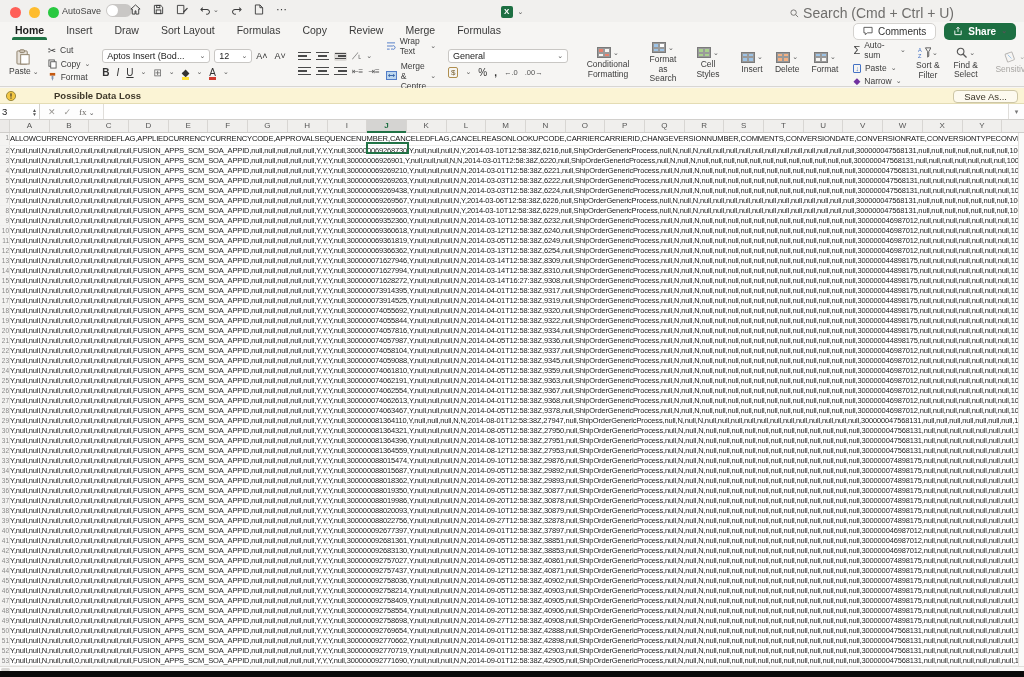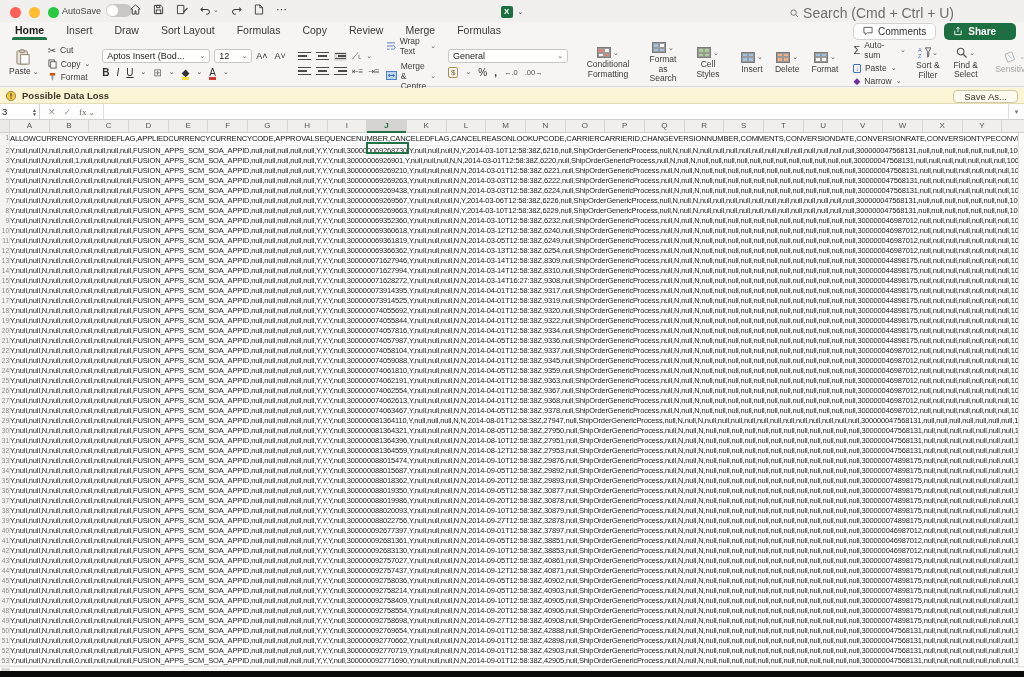--- a/index.html
+++ b/index.html
@@ -68,21 +68,21 @@
   .mg-ins i{background:#9dc3e6}
   .mg-del i{background:#f4b183}
   .mg-fmt i:nth-child(1){background:#9dc3e6}.mg-fmt i:nth-child(2){background:#9dc3e6}
   .gray { color:#a8a6a3; }
   .sigma { font-size:11px; }
 
   
   .warnbar { position:absolute; top:88px; left:0; right:0; height:16px; background:#fbf4d5;
     border-bottom:1px solid #e4dcb4; display:flex; align-items:center; font-size:9.5px; color:#4a4438;
     padding-left:6px; gap:6px; }
-  .warnbar b { color:#3e382a; }
+  .warnbar b { color:#3e382a;margin-left:32px; }
   .saveas { position:absolute; right:6px; top:2px; background:#fdfaef; border:1px solid #cdc6a5;
     border-radius:4px; font-size:9.5px; color:#3e382a; padding:0 10px; height:12.5px; line-height:12px; }
   .warnicon { width:10px; height:10px; }
 
   
   .formulabar { position:absolute; top:104px; left:0; right:0; height:16px; background:#fdfdfd;
     border-bottom:1px solid #d2d0cd; display:flex; align-items:stretch; }
   .namebox { width:40px; border-right:1px solid #d2d0cd; display:flex; align-items:center;
     font-size:9.5px; color:#222; padding-left:2px; justify-content:space-between; background:#fff; }
   .stepper { display:flex; flex-direction:column; font-size:5px; color:#555; line-height:4px; padding-right:2px; }

